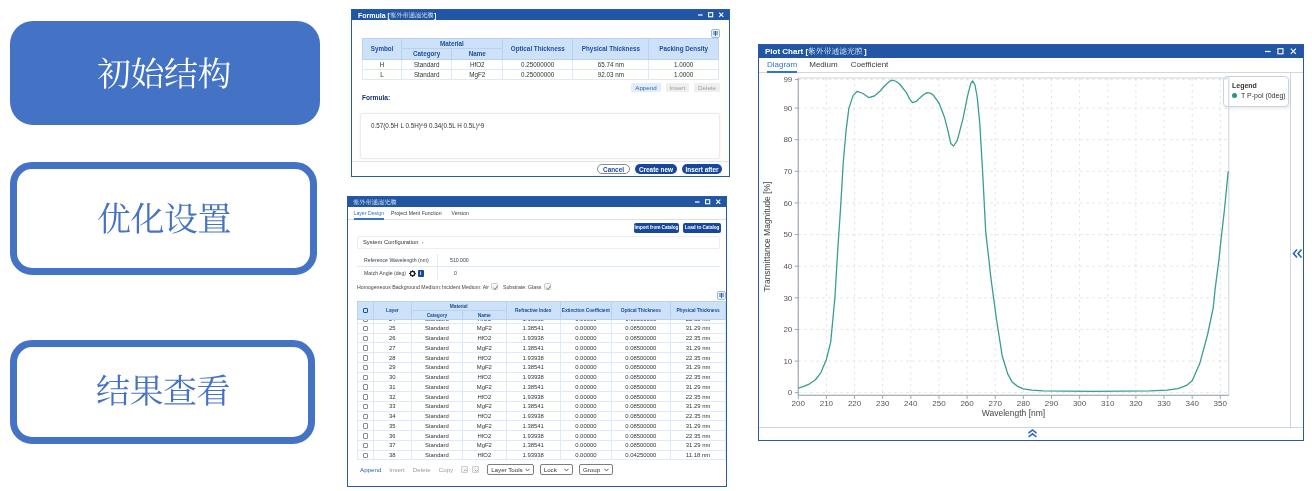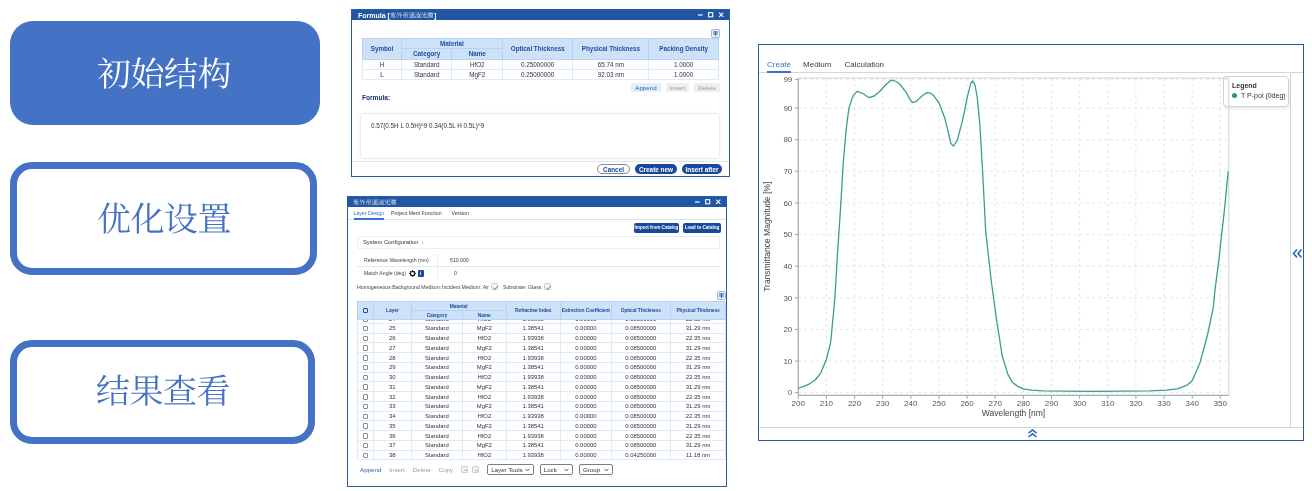--- a/index.html
+++ b/index.html
@@ -388,33 +388,40 @@
         </svg></span>
 <span style="border:1px solid #7d7d7d;border-radius:2px;color:#333;padding:1px 3px;margin-left:-2px">Lock&nbsp;&nbsp;&nbsp;<svg width="5" height="4" viewBox="0 0 5 4" style="vertical-align:middle;margin-left:2px">
           <path d="M0.6 0.8L2.5 3L4.4 0.8" stroke="#555" stroke-width="0.9" fill="none"></path>
         </svg></span>
 <span style="border:1px solid #7d7d7d;border-radius:2px;color:#333;padding:1px 3px;margin-left:-2px">Group <svg width="5" height="4" viewBox="0 0 5 4" style="vertical-align:middle;margin-left:2px">
           <path d="M0.6 0.8L2.5 3L4.4 0.8" stroke="#555" stroke-width="0.9" fill="none"></path>
         </svg></span>
     </div>
 </div>
 <div class="win" style="left:758px;top:44px;width:546px;height:397px">
+<div class="tbar" style="height:13px;font-size:8px;font-weight:bold;padding-left:6px">Plot Chart [<span style="display:inline-block;width:56px"></span>]<div class="wbtn" style="padding-right:6px">
+        <svg width="32" height="13" style="display:block">
+          <rect x="0" y="5.9" width="5.6" height="1.2" fill="#fff"></rect>
+          <rect x="12.9" y="3.7" width="5.1" height="5.1" fill="none" stroke="#fff" stroke-width="1.1"></rect>
+          <path d="M25.8 3.7l5.1 5.1M30.9 3.7l-5.1 5.1" stroke="#fff" stroke-width="1.1"></path>
+        </svg>
+      </div></div>
 <svg style="position:absolute;left:48.5px;top:1.4px;overflow:visible" width="57" height="10">
       <path transform="matrix(0.00780,0,0,-0.00780,0.00,8.03)" fill="#ffffff" d="M616 139 607 128C684 87 790 11 833 -49C918 -81 931 82 616 139ZM396 96 313 147C259 85 149 6 49 -40L59 -54C173 -23 293 36 359 89C380 82 389 86 396 96ZM665 322 656 312C682 295 713 271 742 246C540 234 351 224 227 219C406 265 601 334 709 384C730 375 746 380 753 387L679 451C646 430 599 405 545 378C431 374 324 369 250 368C346 394 449 431 510 462C533 454 548 462 553 470L476 520C422 481 296 408 197 384C189 381 173 379 173 379L211 303C216 305 220 310 224 316C317 326 405 337 477 346C372 299 250 252 147 226C135 224 113 223 113 223L155 140C163 144 170 151 176 163C279 172 376 182 465 191V8C465 -4 461 -10 444 -10C424 -10 327 -3 327 -3V-17C372 -22 396 -30 410 -40C422 -50 427 -66 429 -84C518 -76 531 -43 531 6V198L765 226C799 194 829 161 845 133C921 97 946 247 665 322ZM38 503 83 423C92 426 101 433 106 446C291 487 423 522 518 548L515 565L354 542V672H499C513 672 522 677 525 688C498 716 454 754 454 754L415 702H354V801C379 804 389 813 391 828L291 838V533L203 522V734C225 737 233 745 235 758L143 768V514ZM655 830 561 841V529C561 480 577 466 656 466H763C919 466 950 473 950 503C950 515 944 522 923 529L919 635H907C897 589 886 545 879 532C874 524 869 522 859 521C846 520 809 519 766 519H667C629 519 624 524 624 540V635C710 657 802 694 858 724C881 718 897 720 905 730L820 786C780 748 699 694 624 659V806C644 809 653 818 655 830Z"></path>
       <path transform="matrix(0.00780,0,0,-0.00780,7.80,8.03)" fill="#ffffff" d="M362 809 257 835C222 622 139 432 40 308L54 298C107 343 154 400 194 467C245 426 298 364 314 313C386 265 432 413 205 485C231 530 255 580 275 633H462C419 345 306 88 42 -62L53 -76C376 69 481 335 531 623C554 624 564 627 571 636L497 705L456 662H286C300 702 312 744 323 788C347 788 358 797 362 809ZM745 814 643 825V-81H656C682 -81 709 -66 709 -57V492C785 436 874 350 904 281C989 233 1021 409 709 516V786C734 790 742 800 745 814Z"></path>
       <path transform="matrix(0.00780,0,0,-0.00780,15.60,8.03)" fill="#ffffff" d="M885 749 841 692H763V798C789 801 798 810 801 825L699 835V692H529V800C554 803 563 812 565 827L465 837V692H301V798C327 802 336 811 338 825L238 836V692H40L49 662H238V520H250C274 520 301 533 301 540V662H465V521H477C502 521 529 534 529 541V662H699V529H711C736 529 763 541 763 548V662H942C955 662 965 667 967 678C937 708 885 749 885 749ZM158 556H143C142 486 108 440 84 426C21 389 63 325 119 357C152 374 169 412 171 462H839L815 363L827 356C856 381 895 421 917 450C937 451 948 453 955 460L877 535L834 492H170C168 512 164 533 158 556ZM265 30V291H467V-78H479C504 -78 531 -63 531 -56V291H726V94C726 80 721 75 704 75C684 75 595 81 595 81V66C636 61 659 53 672 44C685 35 689 21 692 3C780 11 791 40 791 87V278C812 282 829 290 836 299L750 363L715 321H531V396C554 400 562 409 564 422L467 432V321H271L201 353V8H211C238 8 265 23 265 30Z"></path>
       <path transform="matrix(0.00780,0,0,-0.00780,23.40,8.03)" fill="#ffffff" d="M97 821 85 814C128 759 186 672 202 607C273 555 323 703 97 821ZM823 296H652V410H823ZM428 84V266H592V84H601C633 84 652 98 652 102V266H823V149C823 135 819 130 803 130C786 130 714 136 714 136V120C748 116 768 107 779 99C789 89 794 74 795 55C876 64 885 93 885 143V545C906 548 923 556 929 563L846 626L813 586H704C719 599 719 626 679 654C740 680 815 718 856 749C877 750 889 751 897 759L824 829L780 788H352L361 759H765C735 729 693 693 658 666C619 687 556 706 460 719L454 702C549 669 616 627 652 588L655 586H434L366 618V62H376C404 62 428 77 428 84ZM823 440H652V557H823ZM592 296H428V410H592ZM592 440H428V557H592ZM180 126C138 96 74 38 30 6L89 -69C97 -62 99 -54 95 -46C126 1 182 72 204 103C214 116 223 117 236 103C331 -14 428 -49 620 -49C729 -49 822 -49 915 -49C919 -20 936 0 967 6V20C848 14 755 14 640 14C452 14 343 34 250 130C247 134 244 136 241 137V459C268 464 282 471 289 478L204 549L166 498H39L45 469H180Z"></path>
       <path transform="matrix(0.00780,0,0,-0.00780,31.20,8.03)" fill="#ffffff" d="M97 207C86 207 53 207 53 207V185C74 183 89 180 102 171C124 156 130 78 116 -25C118 -56 130 -75 147 -75C181 -75 201 -48 203 -5C207 76 178 122 177 167C177 191 184 222 192 253C207 300 291 529 334 651L316 656C140 262 140 262 122 228C112 207 109 207 97 207ZM45 600 35 591C79 562 131 509 145 464C217 420 261 565 45 600ZM109 831 100 822C147 791 205 734 223 686C297 644 338 794 109 831ZM654 277 642 268C684 218 703 141 715 97C763 45 825 177 654 277ZM829 232 817 223C867 161 891 68 903 14C954 -41 1016 107 829 232ZM476 215 459 216C449 129 414 59 372 25C326 -51 513 -73 476 215ZM617 229 528 240V4C528 -41 541 -55 611 -55H702C837 -55 865 -45 865 -18C865 -7 860 1 840 7L837 105H824C817 63 807 22 800 10C796 3 791 1 782 0C772 -1 742 -1 704 -1H624C593 -1 589 2 589 14V206C606 208 616 217 617 229ZM662 557 573 568V454L420 436L431 408L573 424V357C573 313 587 299 660 299H761C906 299 935 308 935 336C935 347 929 353 908 360L905 436H893C885 403 875 371 869 361C865 355 860 354 850 353C838 352 804 352 763 352H671C636 352 633 355 633 368V431L838 455C850 456 859 463 860 474C831 496 782 527 782 527L748 474L633 461V534C651 536 661 545 662 557ZM346 623V378C346 219 332 58 225 -69L239 -81C395 43 408 229 408 379V584H860L837 513L851 506C873 522 909 555 928 575C946 576 958 577 966 584L896 652L858 613H632V697H902C916 697 927 702 929 713C898 743 847 783 847 783L803 726H632V801C656 804 667 813 669 827L570 838V613H420L346 646Z"></path>
       <path transform="matrix(0.00780,0,0,-0.00780,39.00,8.03)" fill="#ffffff" d="M147 778 134 770C187 706 252 603 265 523C340 462 397 635 147 778ZM791 784C746 685 684 577 636 513L650 502C716 557 792 639 852 722C873 718 887 725 892 736ZM464 838V453H41L49 424H348C336 187 271 43 33 -63L38 -78C319 11 402 161 424 424H562V20C562 -33 581 -50 662 -50H772C935 -50 966 -38 966 -7C966 6 962 15 940 23L936 197H923C910 122 898 50 889 30C886 19 882 15 869 14C855 12 820 11 773 11H673C634 11 629 17 629 36V424H931C945 424 955 429 957 440C922 473 865 516 865 516L814 453H530V799C555 803 565 813 567 827Z"></path>
       <path transform="matrix(0.00780,0,0,-0.00780,46.80,8.03)" fill="#ffffff" d="M491 438H813V348H491ZM491 468V561H813V468ZM371 212 379 183H600C576 88 515 5 352 -63L365 -79C563 -13 636 76 665 183C691 97 750 -13 900 -75C905 -37 925 -26 958 -21L960 -9C801 40 723 114 688 183H935C949 183 959 188 961 199C929 229 879 269 879 269L833 212H672C679 246 682 281 684 318H813V283H822C844 283 876 299 876 305V555C892 557 904 563 909 570L838 626L805 590H496L429 621V267H438C464 267 491 282 491 288V318H615C614 281 612 246 606 212ZM172 752H294V559H172ZM109 781V472C109 287 107 88 36 -70L52 -79C133 28 159 165 168 297H294V25C294 10 290 4 273 4C254 4 166 11 166 11V-5C205 -11 228 -19 241 -30C253 -40 257 -59 260 -79C347 -70 357 -36 357 17V742C375 746 389 754 395 761L317 821L285 781H184L109 814ZM172 529H294V326H169C172 377 172 426 172 472ZM376 721 384 692H530V618H542C566 618 593 631 593 637V692H708V618H720C744 618 771 632 771 638V692H933C946 692 955 697 958 707C930 735 886 772 886 772L846 721H771V796C793 800 802 809 804 821L708 830V721H593V796C615 799 624 808 626 821L530 830V721Z"></path>
     </svg>
 <div class="abs" style="left:0;right:0;top:13px;height:14.5px;border-bottom:1px solid #d6d6d6;display:flex;align-items:center;font-size:8px;color:#3b3b3b">
-      <span style="margin-left:8px;color:#3273cc;border-bottom:2.5px solid #3273cc;padding:3px 0 2px">Create</span>
+      <span style="margin-left:8px;color:#3273cc;border-bottom:2.5px solid #3273cc;padding:3px 0 2px">Diagram</span>
       <span style="margin-left:12px">Medium</span>
-      <span style="margin-left:13px">Calculation</span>
+      <span style="margin-left:13px">Coefficient</span>
     </div>
 <div class="abs" style="left:531px;top:27.5px;bottom:13px;border-left:1px solid #ccd6e4"></div>
 <div class="abs" style="left:0;right:0;bottom:12.5px;border-top:1px solid #ccd6e4"></div>
 <svg class="abs" style="left:533px;top:203px" width="11" height="11">
       <path d="M5 1.5 L1.5 5.5 L5 9.5 M9.5 1.5 L6 5.5 L9.5 9.5" stroke="#2a62c4" stroke-width="1.6" fill="none"></path>
     </svg>
 <svg class="abs" style="left:268px;bottom:2.5px" width="11" height="9">
       <path d="M1.5 4.2 L5.5 1 L9.5 4.2 M1.5 8 L5.5 4.8 L9.5 8" stroke="#2a62c4" stroke-width="1.5" fill="none"></path>
     </svg>
 <div class="abs" style="left:464px;top:31px;width:66px;height:31px;border:1px solid #c8d4e0;border-radius:4px;background:#fff;box-shadow:1px 2px 3px rgba(0,0,0,0.08);font-size:7px;color:#333;white-space:nowrap">

